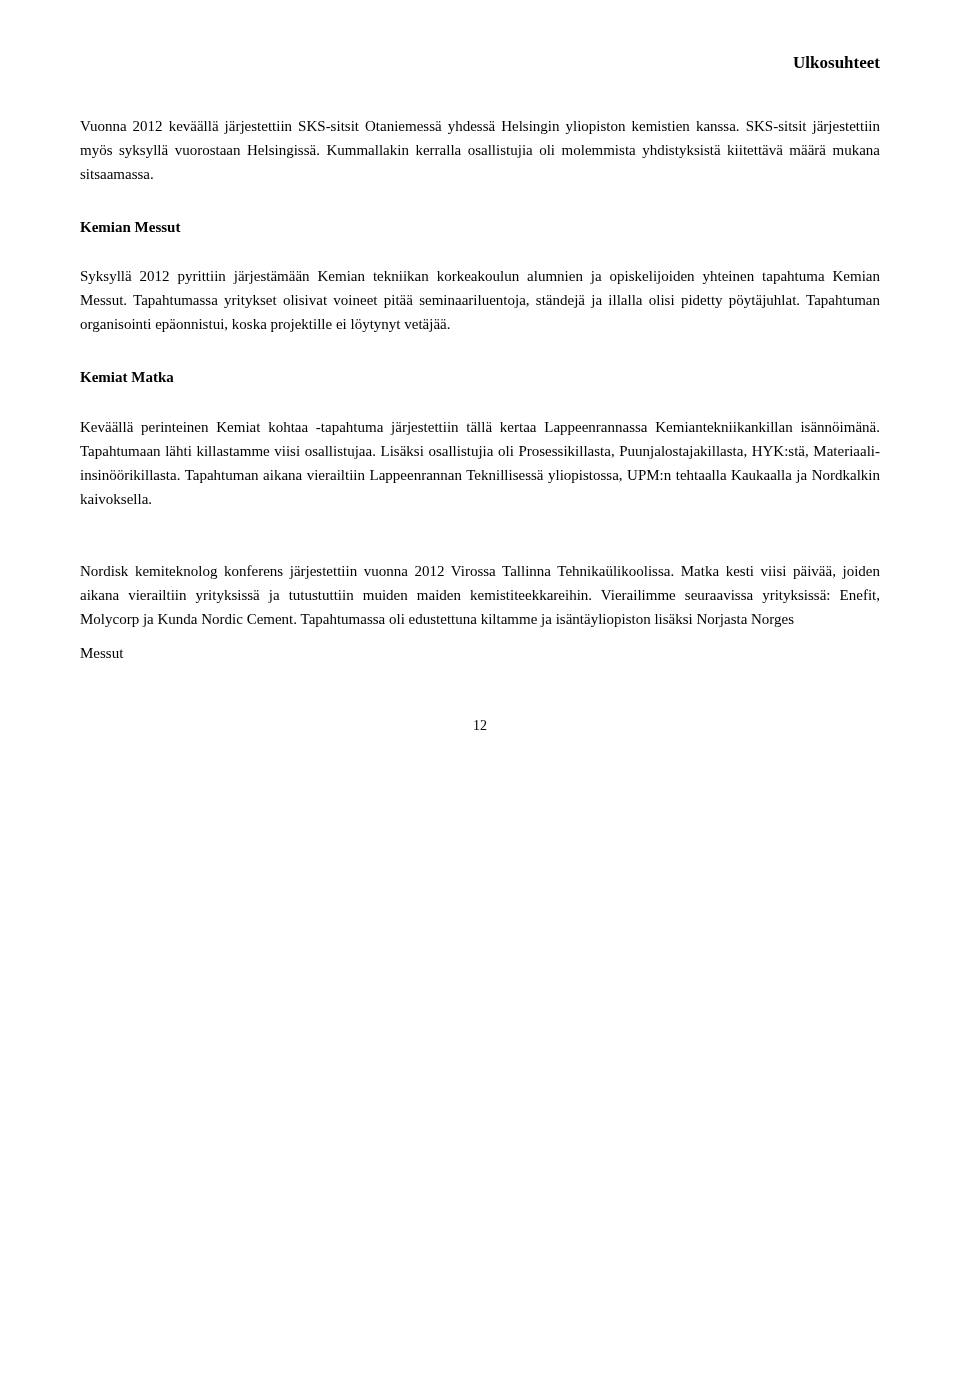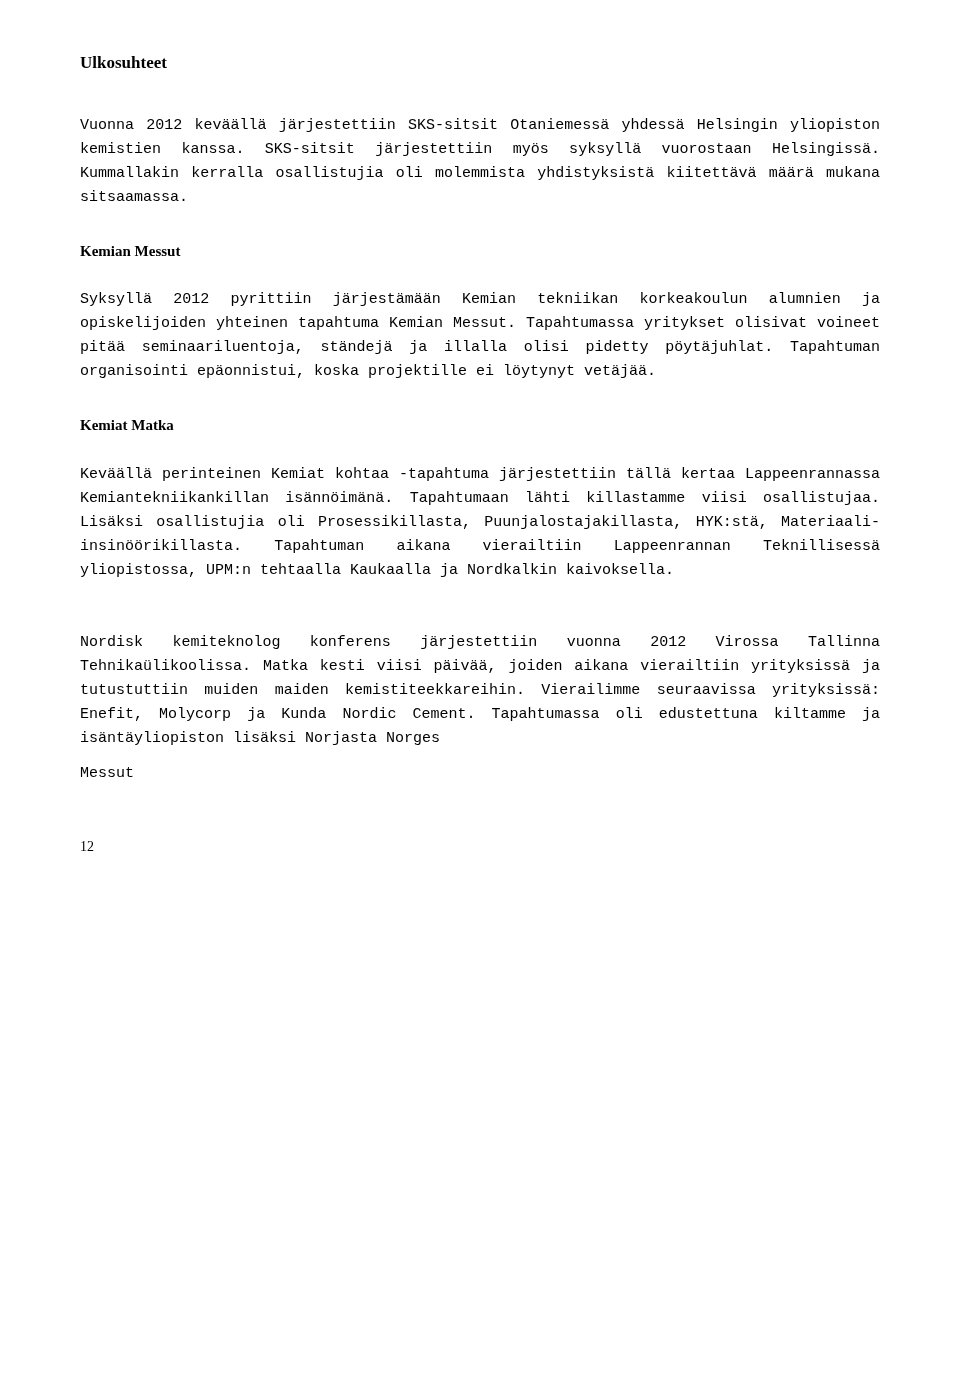--- a/index.html
+++ b/index.html
@@ -22,54 +22,54 @@
     .page-container {
       max-width: 800px;
       margin: 0 auto;
     }
 
     .section-heading {
       font-size: 17px;
       font-weight: bold;
       margin-bottom: 20px;
       margin-top: 10px;
+      text-align: right;
     }
 
     .subsection-heading {
       font-size: 15px;
       font-weight: bold;
       margin-top: 28px;
       margin-bottom: 8px;
     }
 
     .paragraph {
       text-align: justify;
       margin-bottom: 10px;
       line-height: 1.6;
-      font-family: Liberation Mono, monospace;
     }
 
     .hyk-section {
       margin-top: 20px;
     }
 
     .kemian-messut-section {
       margin-top: 30px;
     }
 
     .kemiat-kohtaa-section {
       margin-top: 30px;
     }
 
     .nkk-section {
       margin-top: 30px;
     }
 
     .page-number-container {
-      text-align: left;
+      text-align: center;
       margin-top: 50px;
       font-size: 14px;
     }
 
     .spacer {
       height: 18px;
     }
   </style>
 </head>
 <body>

